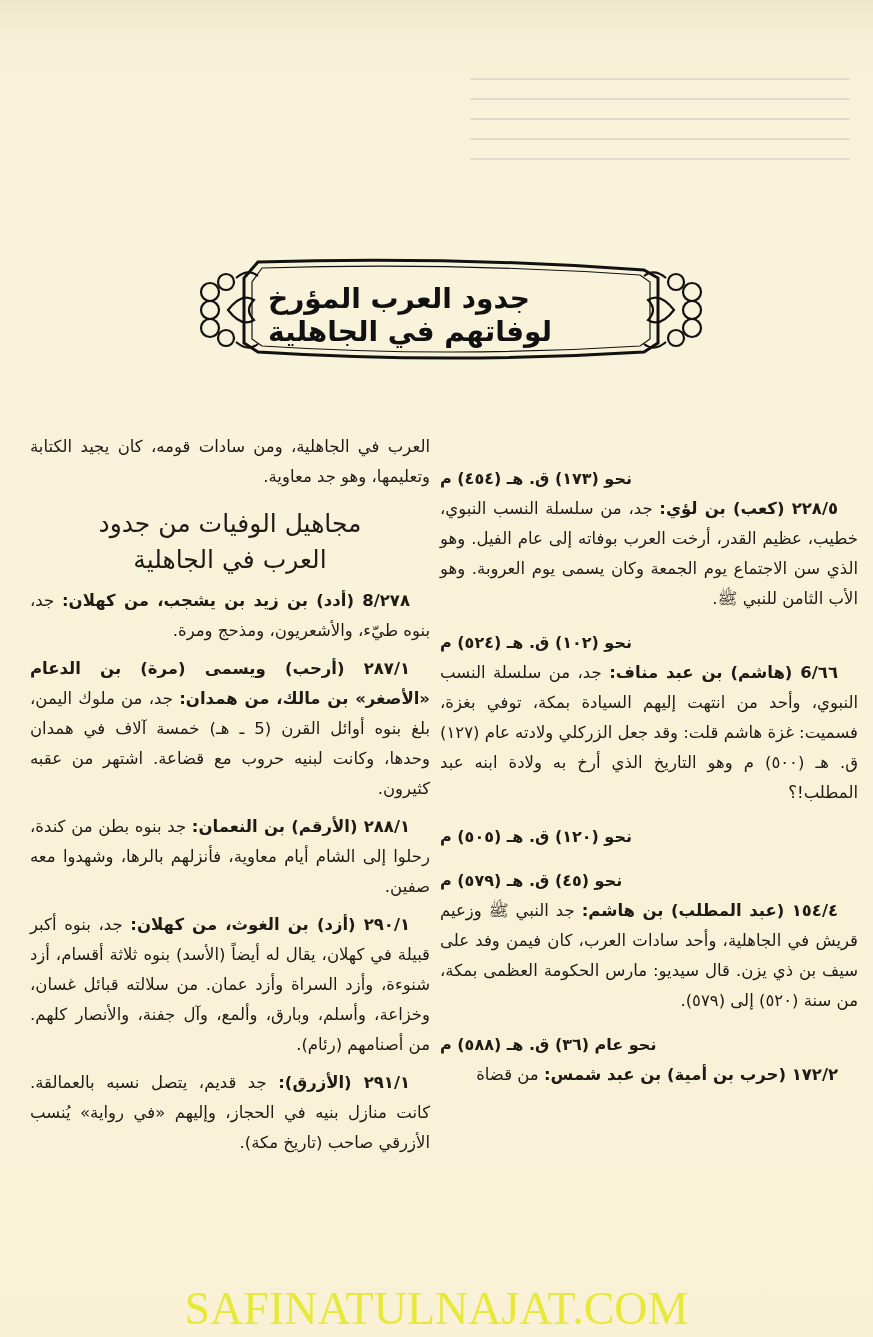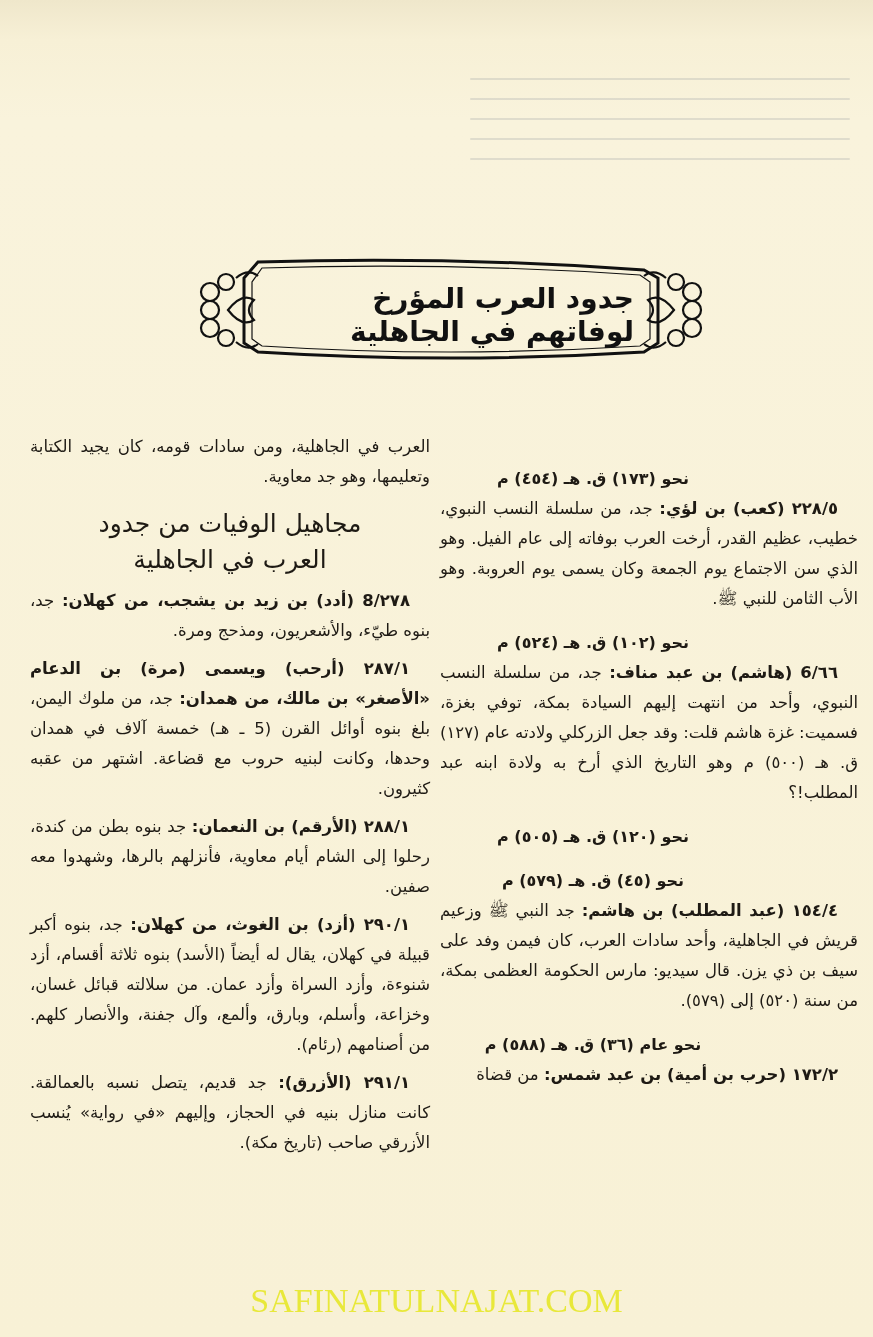--- a/index.html
+++ b/index.html
@@ -21,44 +21,44 @@
     }
     .bleed div { height: 2px; background: #6f7a8a; margin: 18px 10px 18px 30px; border-radius: 2px; }
 
     
     .cartouche {
       position: absolute; left: 188px; top: 248px; width: 526px; height: 120px;
     }
     .cartouche svg { position: absolute; inset: 0; }
     .cartouche-title {
       position: absolute; left: 80px; right: 80px; top: 34px;
-      text-align: right; direction: rtl;
+      text-align: left; direction: rtl;
       font-family: "DejaVu Sans", sans-serif;
       font-weight: bold; font-size: 28px; color: #111;
     }
 
     .col {
       position: absolute; direction: rtl; text-align: justify;
       font-family: "DejaVu Sans", sans-serif;
       font-size: 16.5px; line-height: 30px;
     }
     .col-right { left: 440px; top: 450px; width: 418px; }
     .col-left  { left: 30px;  top: 432px; width: 400px; }
 
-    .date-line { text-align: center; padding-right: 112px; font-weight: bold; font-size: 16px; margin-top: 14px; }
+    .date-line { text-align: left; padding-right: 112px; font-weight: bold; font-size: 16px; margin-top: 14px; }
     .entry .lead { font-weight: bold; }
     .entry { text-indent: 20px; }
     .para { margin: 0; }
     .subhead {
       text-align: center; font-size: 25px; line-height: 36px; margin: 14px 0 8px 0;
     }
     .gap { height: 8px; }
     .watermark {
       position: absolute; left: 0; right: 0; top: 1282px; text-align: center;
-      font-family: "Liberation Serif", serif; font-size: 34px;
+      font-family: "Liberation Serif", serif; font-size: 46px;
       color: #e8e83a; letter-spacing: 0px;
     }
   </style>
 </head>
 <body>
 
 <div class="page">
 
   <div class="bleed">
     <div></div>

